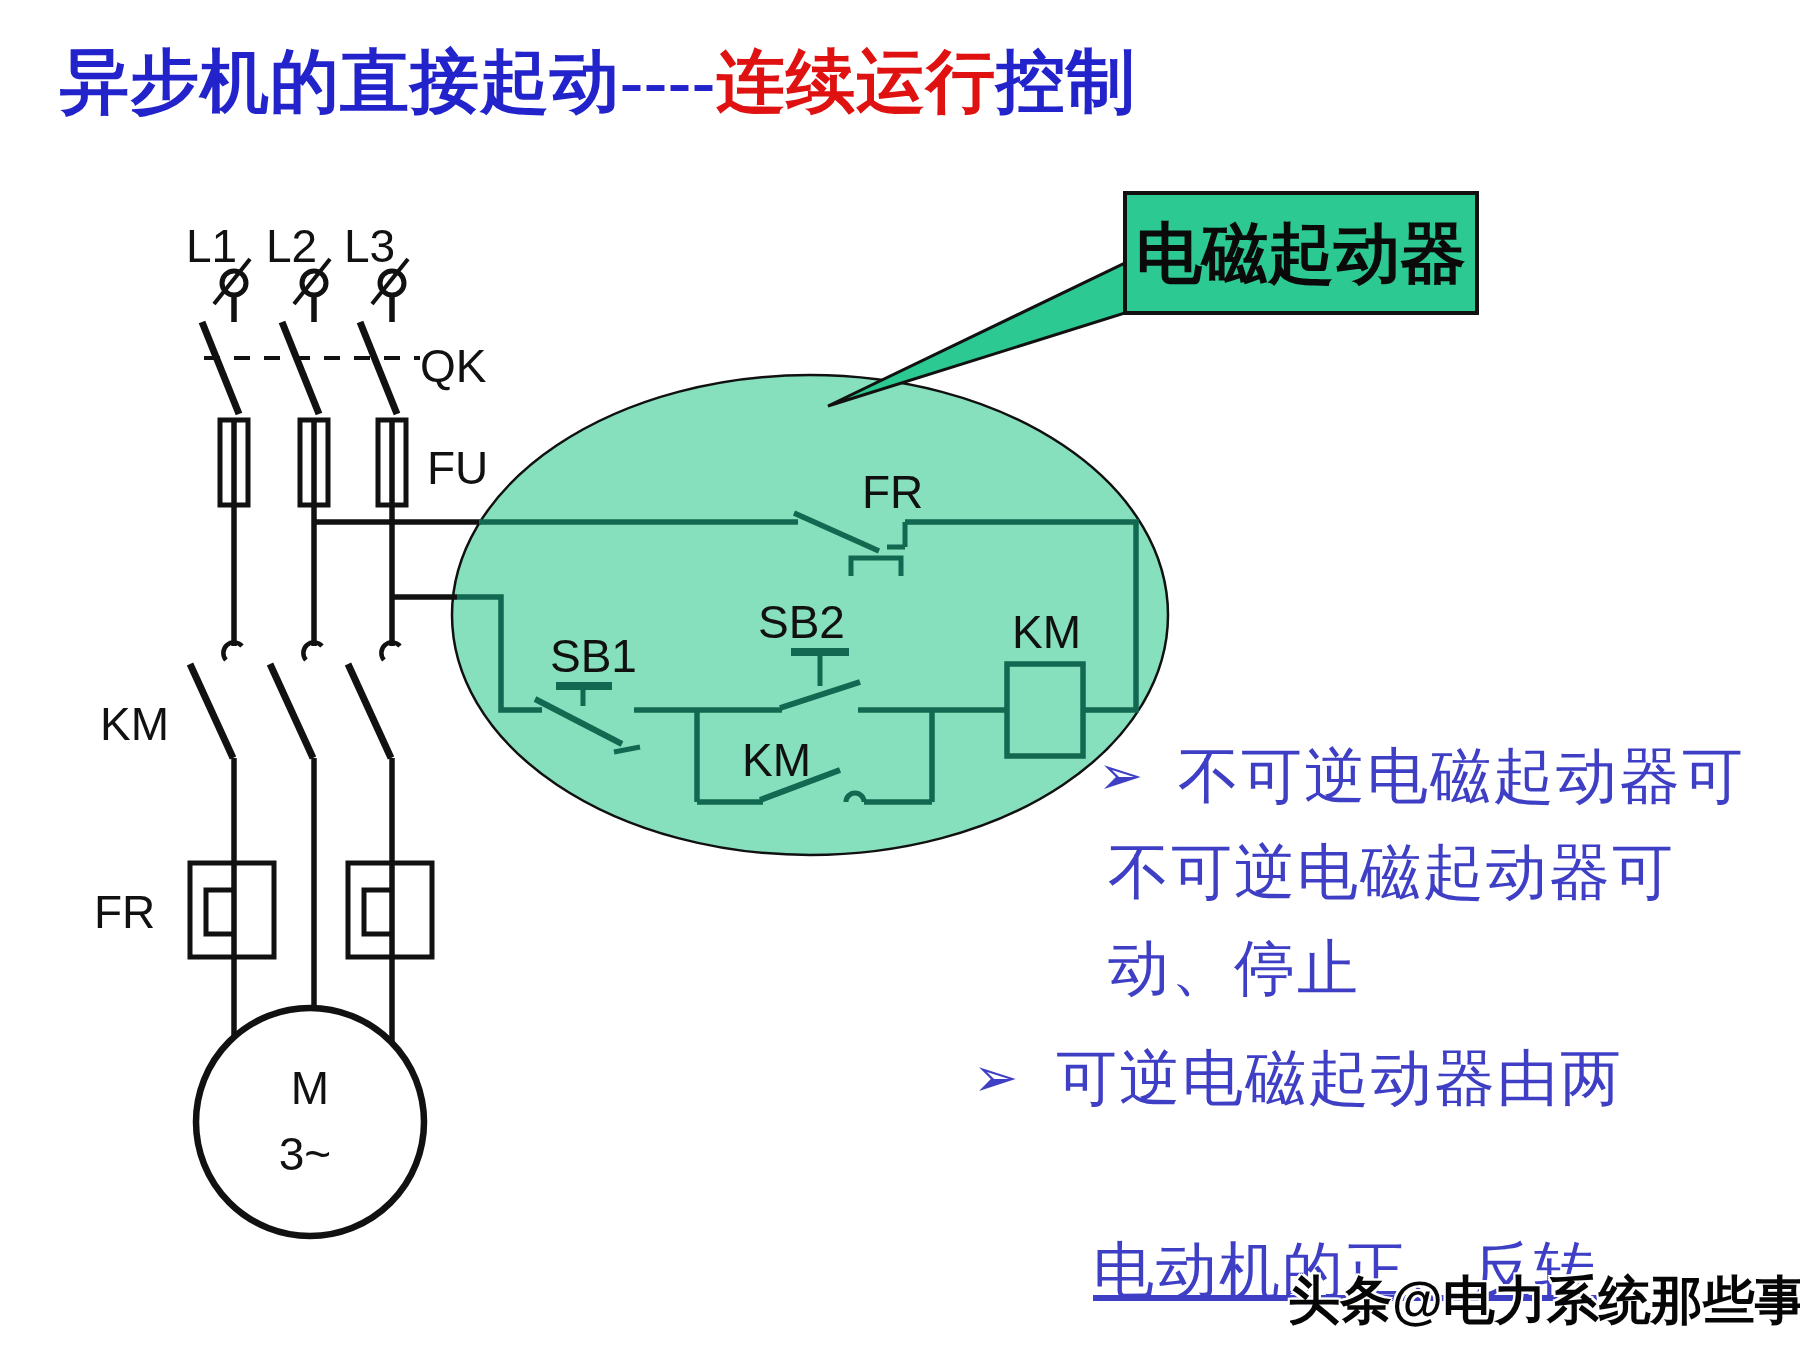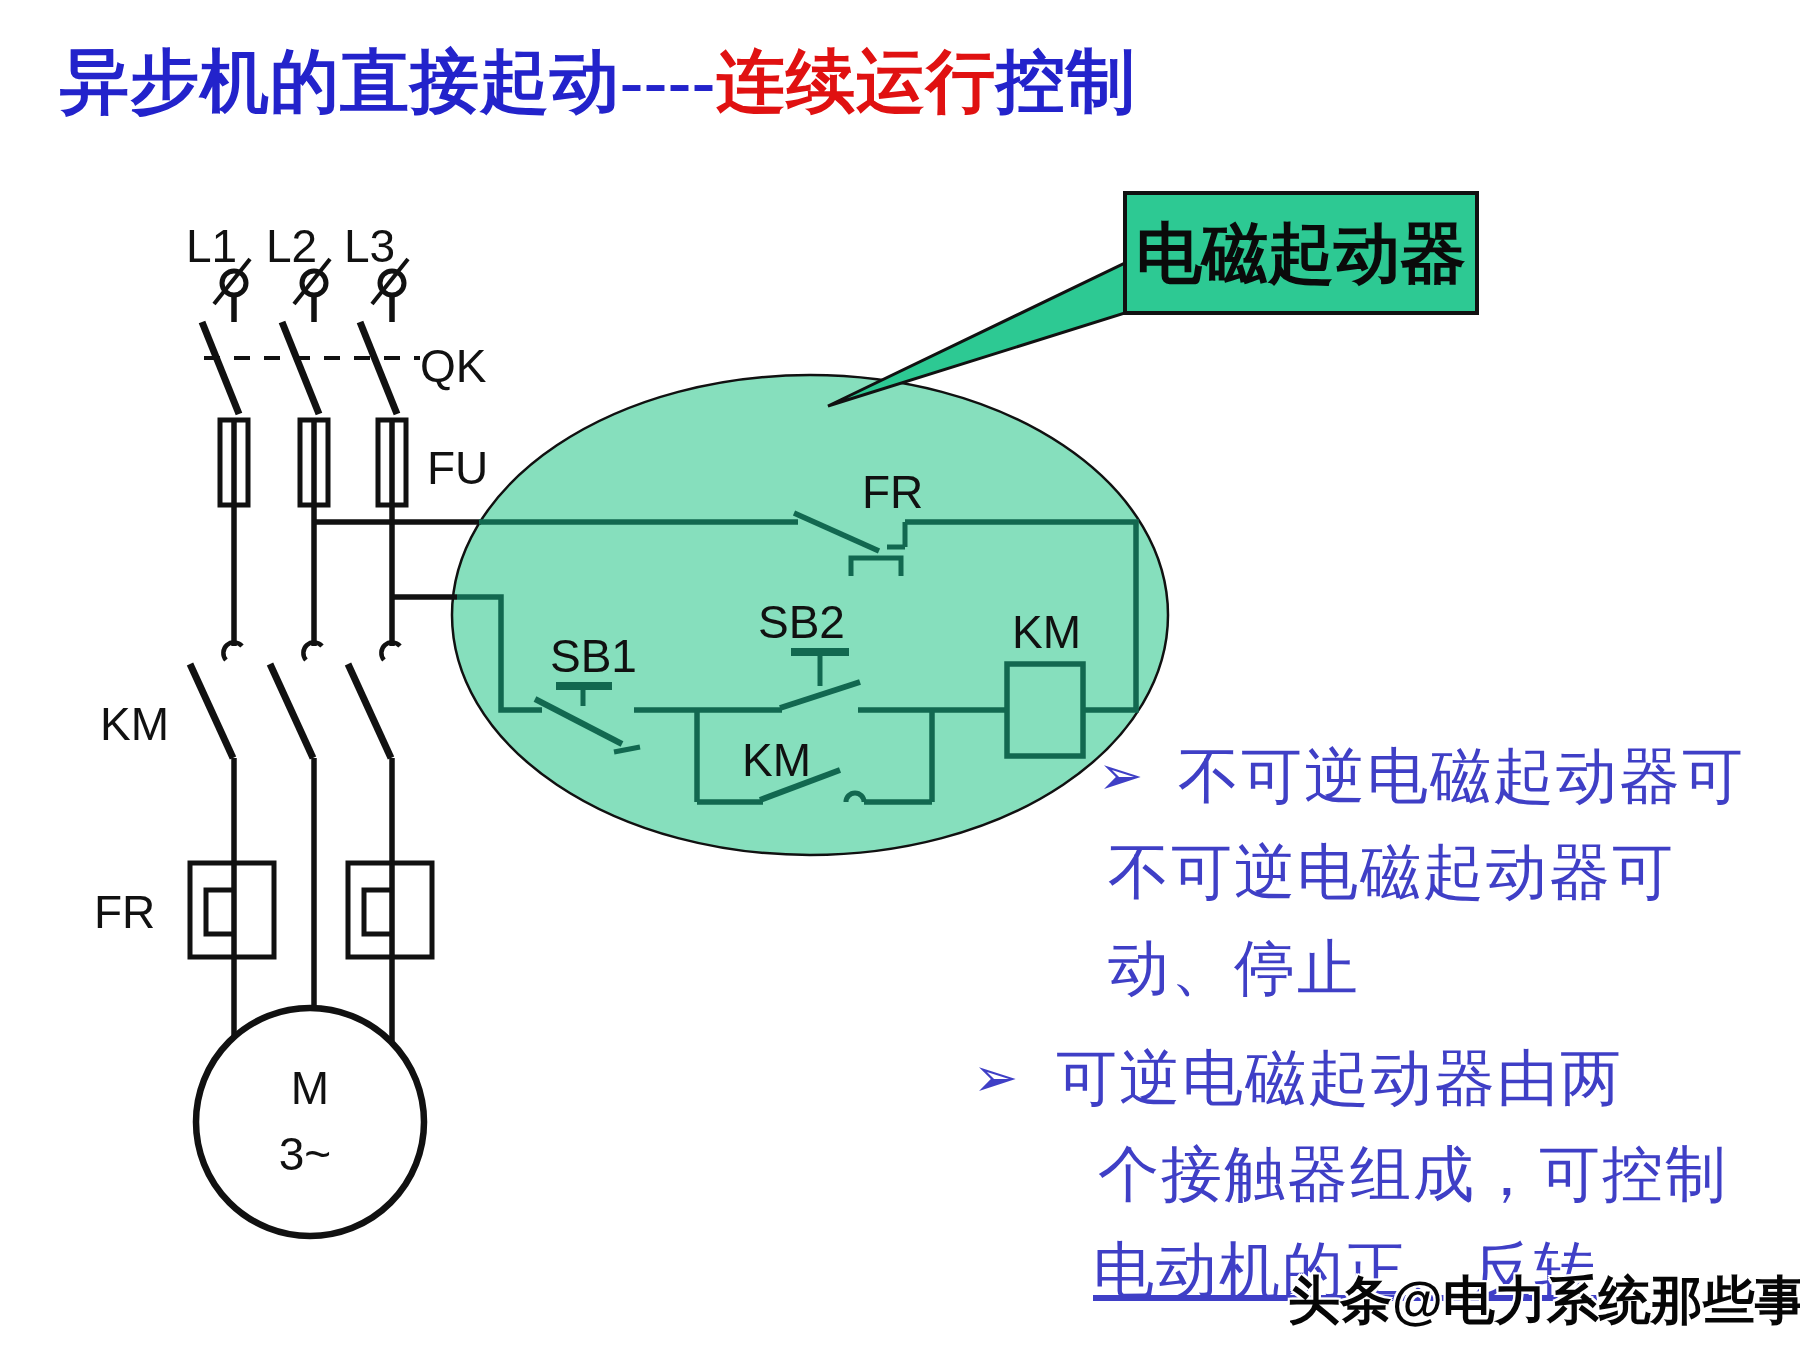--- a/index.html
+++ b/index.html
@@ -134,18 +134,17 @@
 
   <div class="title"><span>异步机的直接起动----</span><span class="red">连续运行</span><span>控制</span></div>
 
   <div class="note-marker" style="left:1098px;top:744px;">➢</div>
   <div class="note-line" style="left:1178px;top:736px;">不可逆电磁起动器可</div>
   <div class="note-line" style="left:1108px;top:832px;">不可逆电磁起动器可</div>
   <div class="note-line" style="left:1108px;top:928px;">动、停止</div>
 
   <div class="note-marker" style="left:973px;top:1046px;">➢</div>
   <div class="note-line" style="left:1056px;top:1038px;">可逆电磁起动器由两</div>
-  <div class="note-line" style="left:1098px;top:1134px;">个接触器组成，可控制</div>
   <div class="note-line" style="left:1093px;top:1230px;text-decoration:underline;">电动机的正、反转</div>
 
   <div class="watermark">头条@电力系统那些事</div>
 
 </div>
 
 </body></html>

